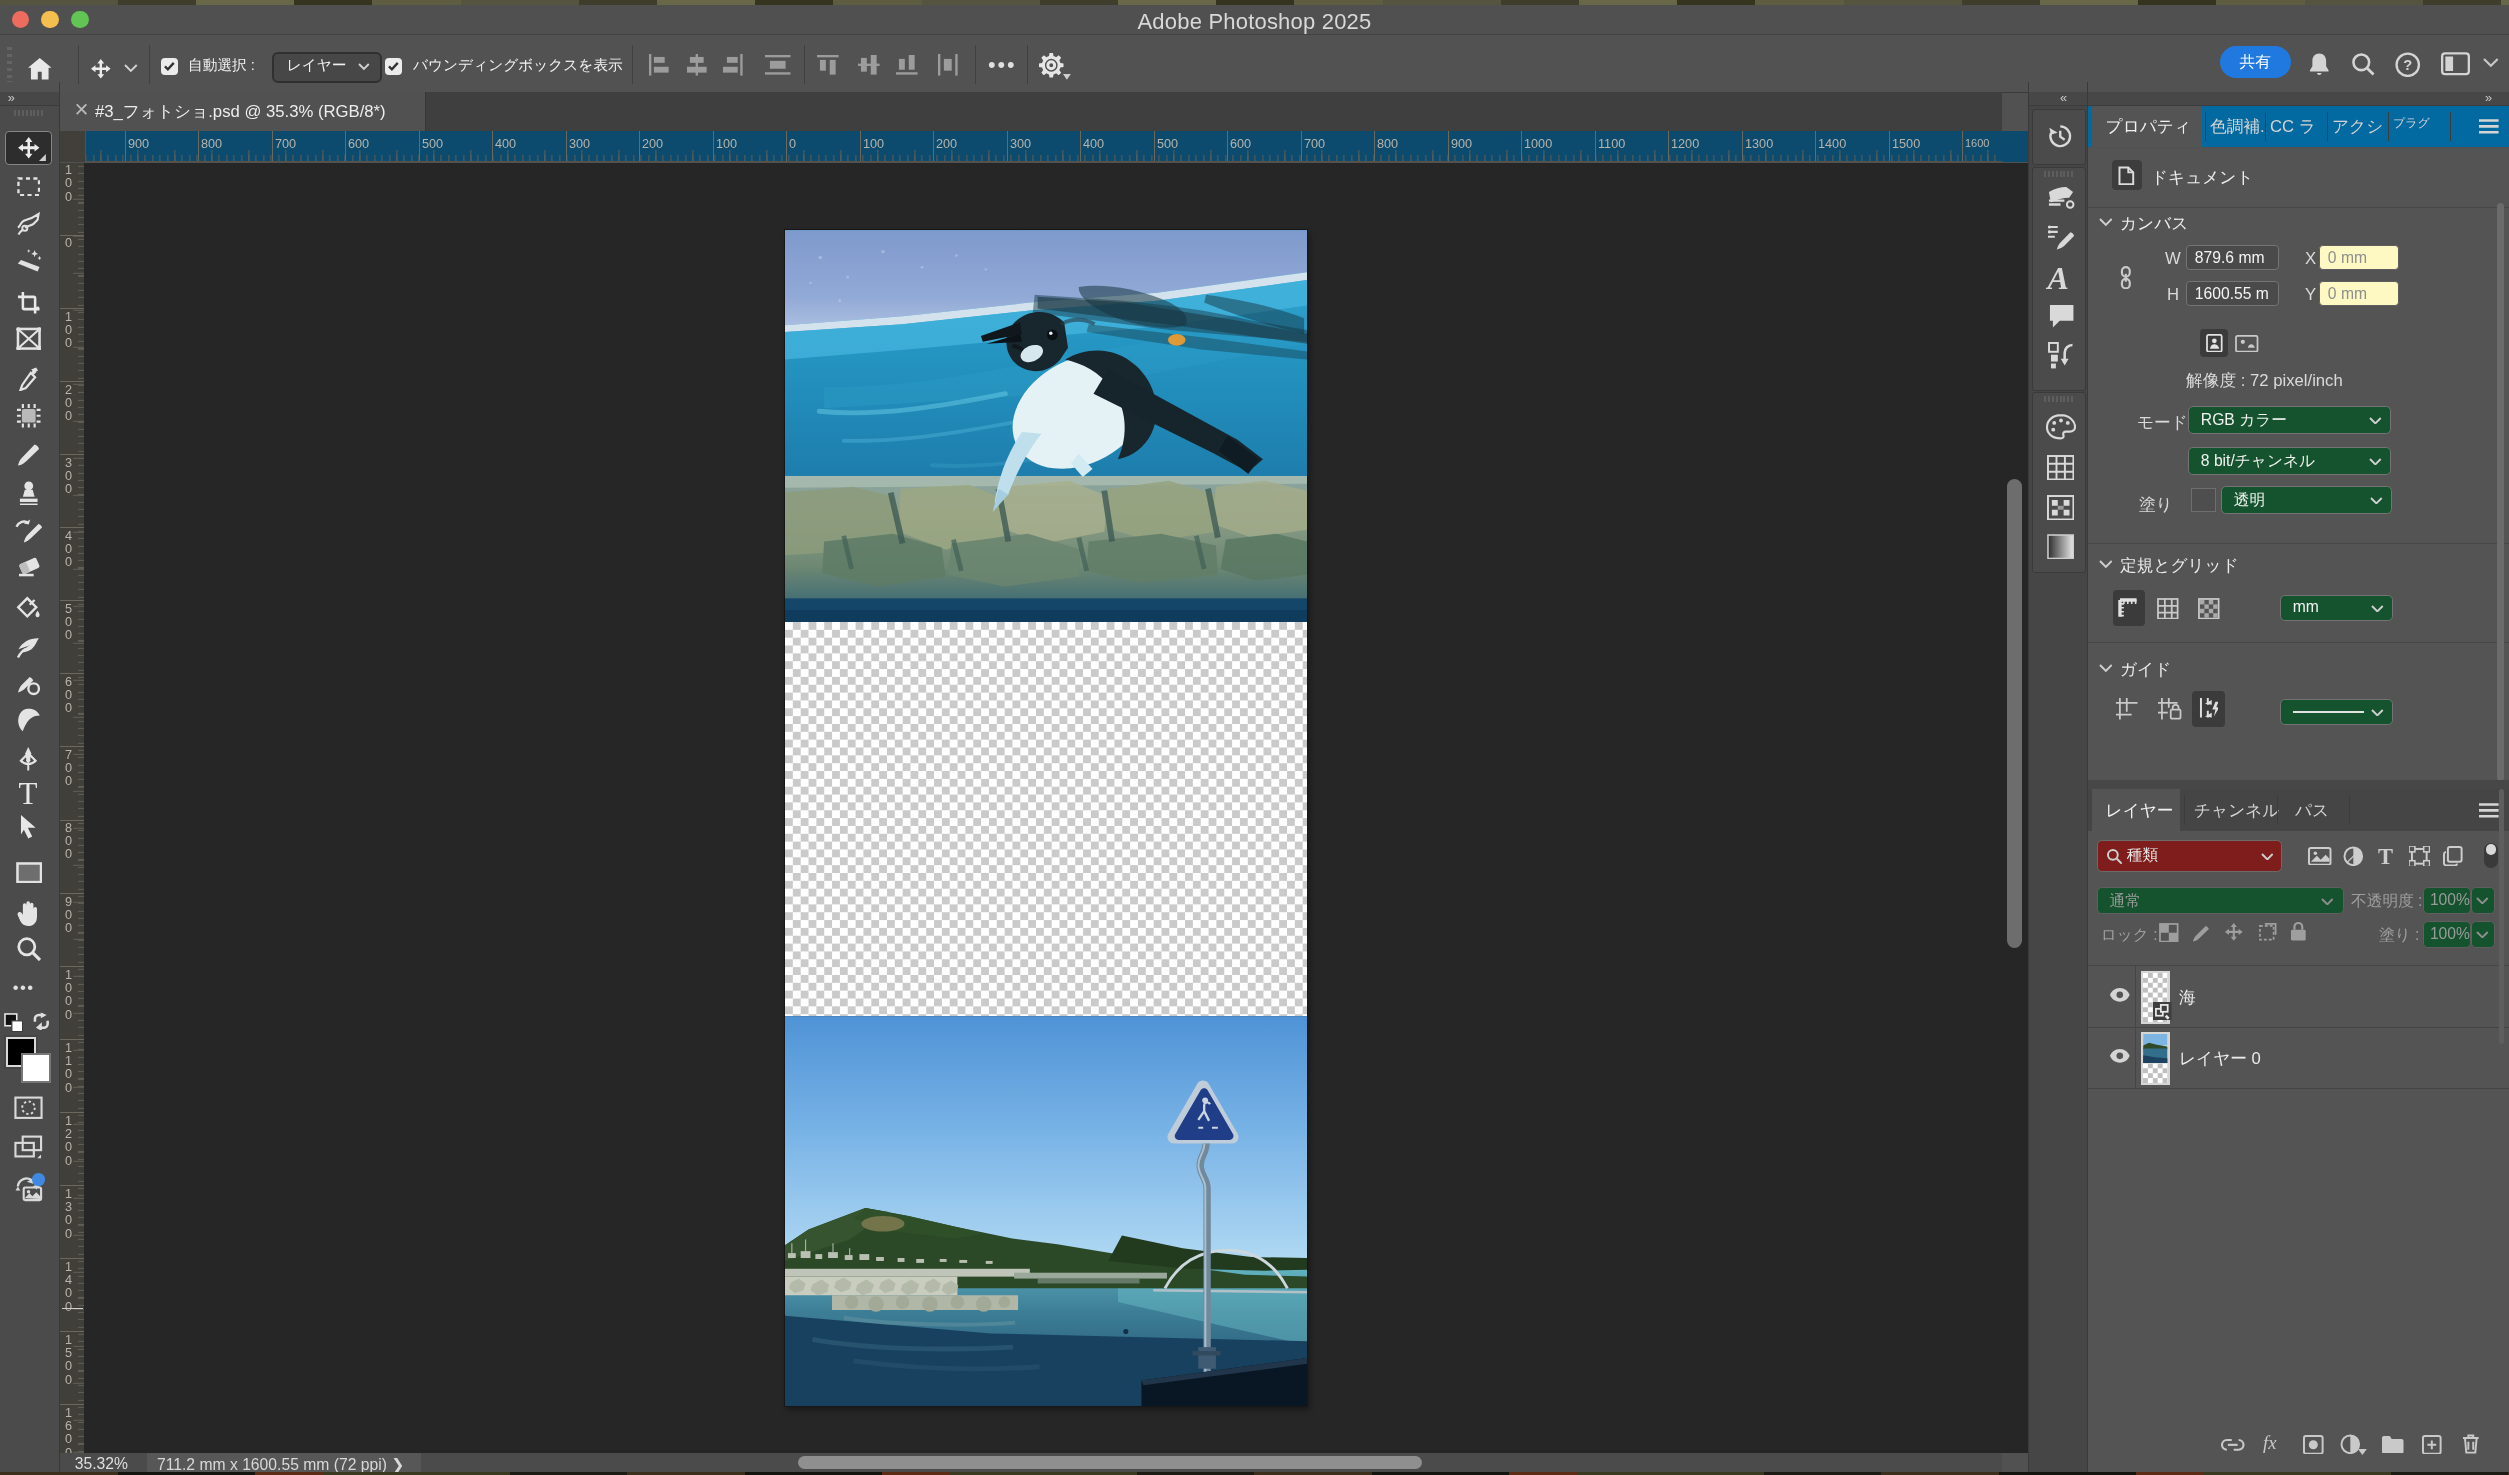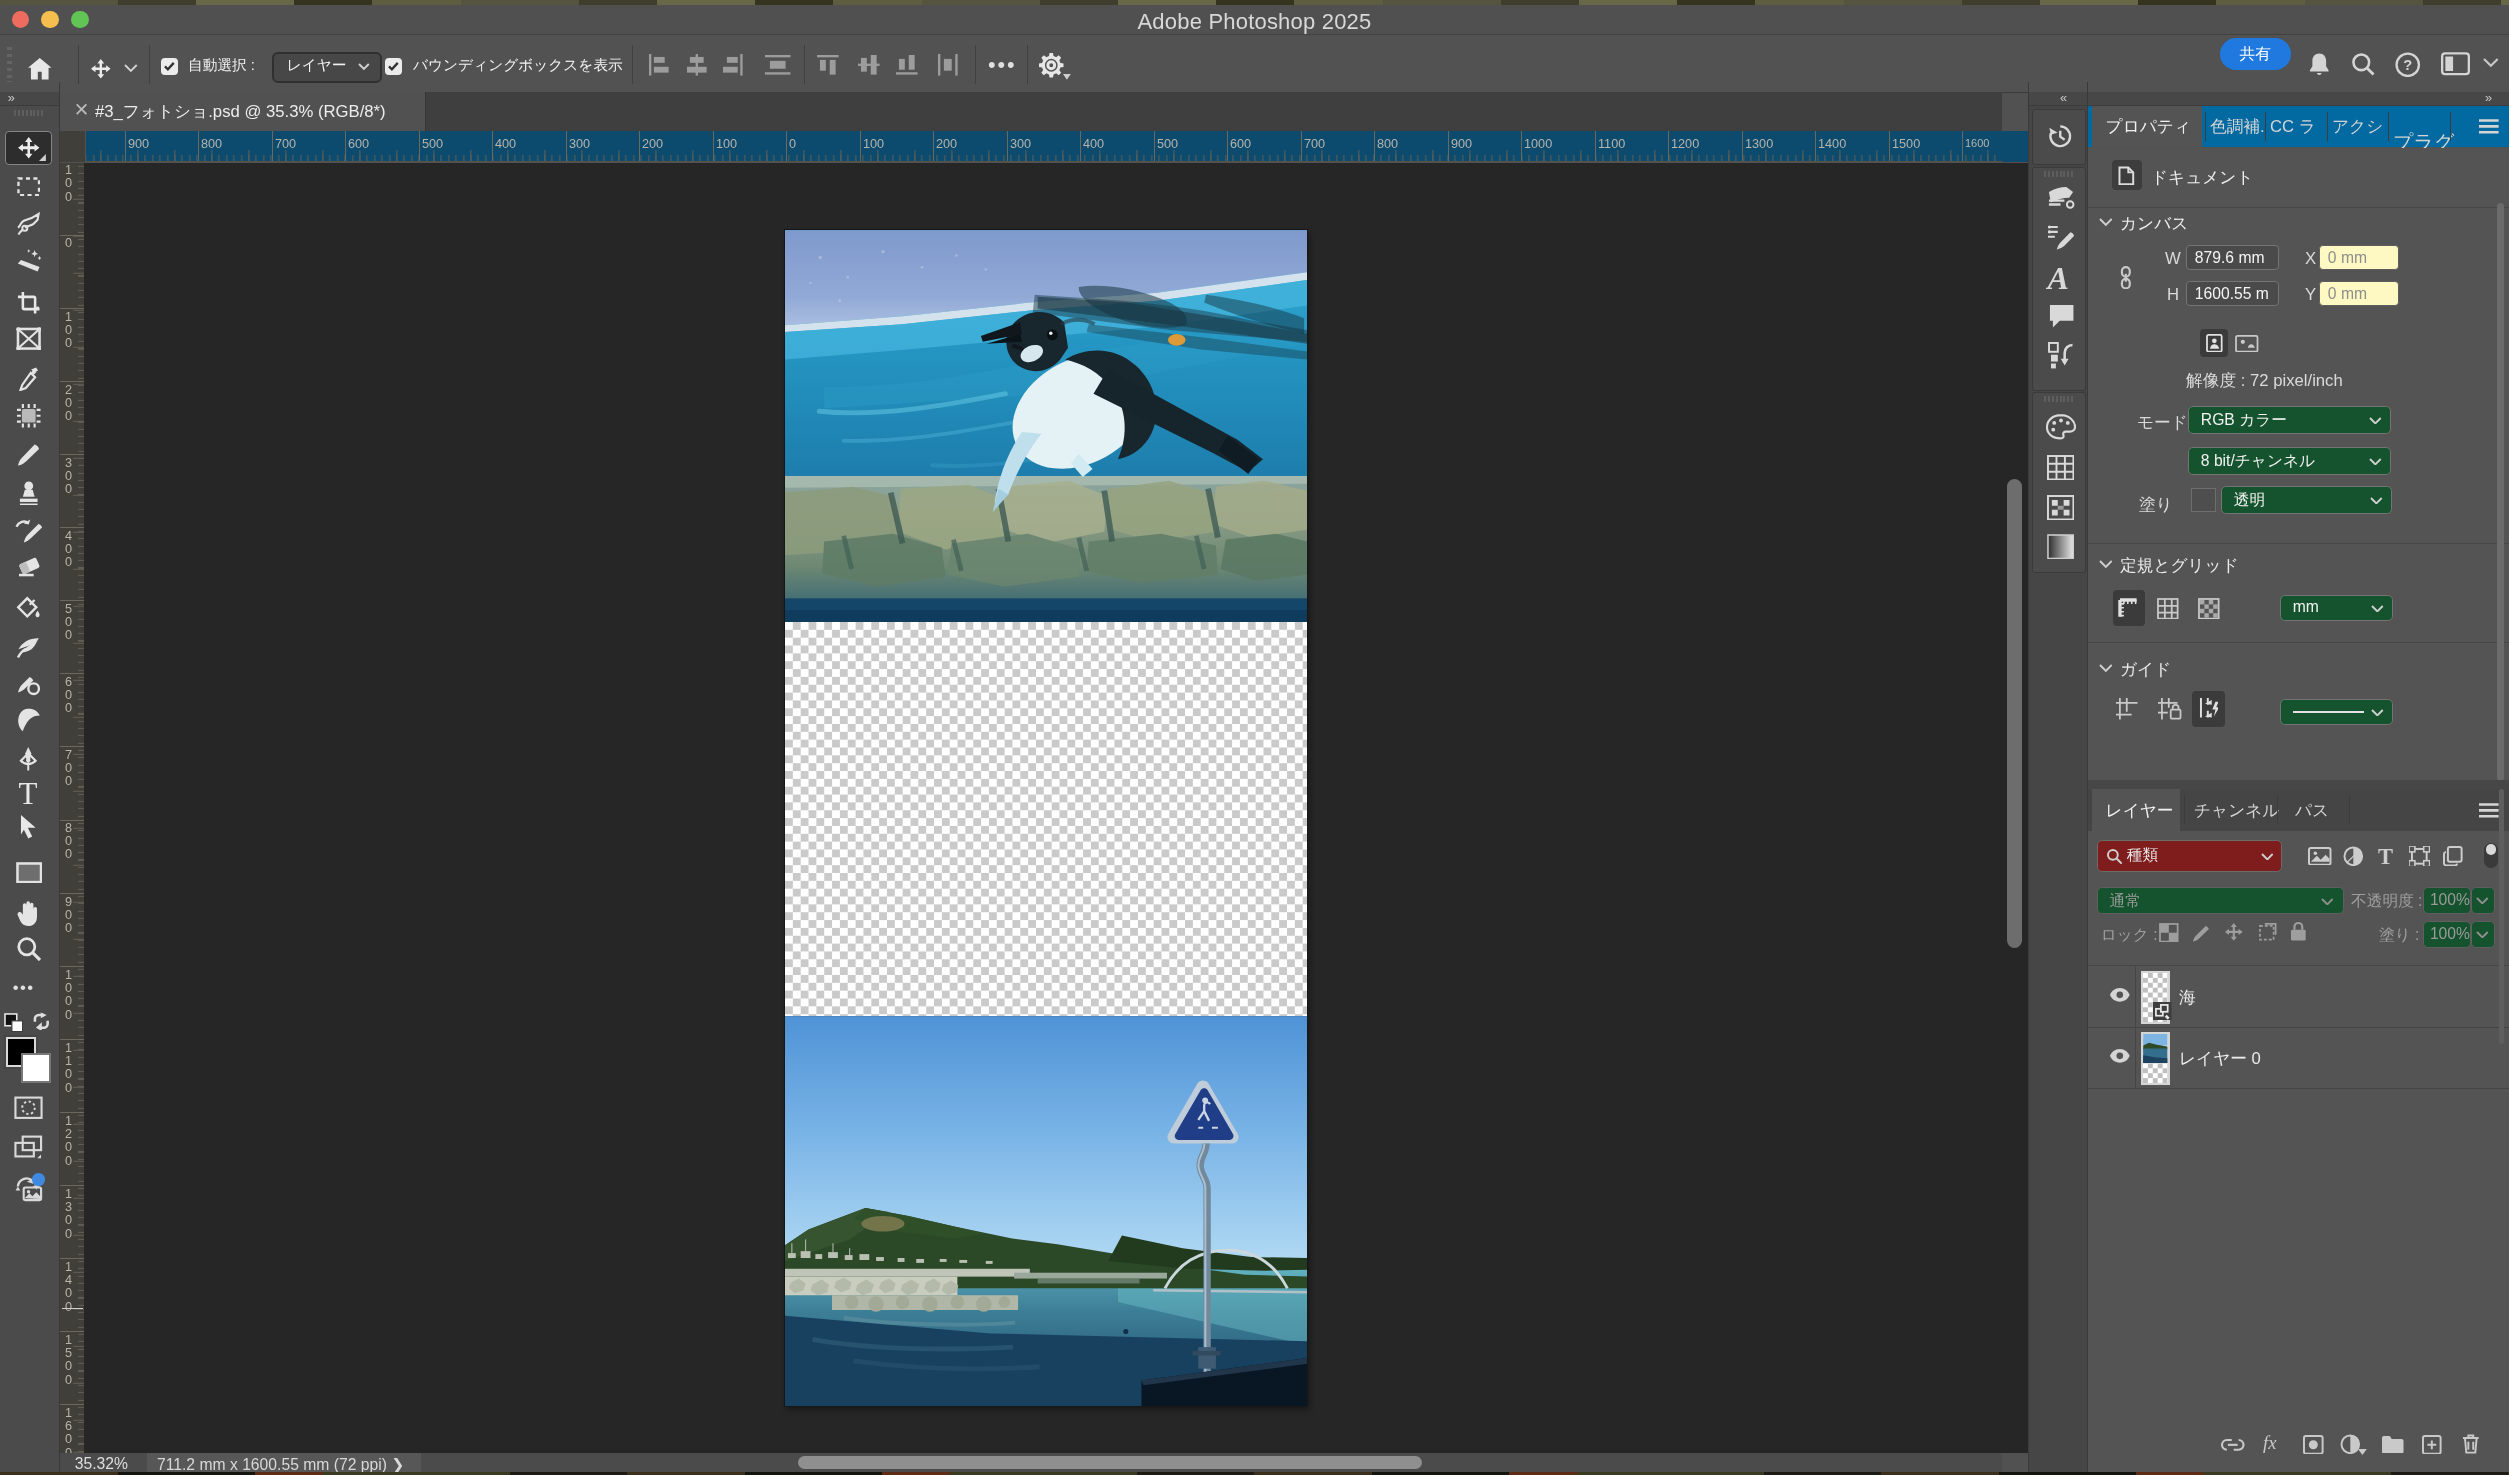--- a/index.html
+++ b/index.html
@@ -143,21 +143,21 @@
     <div class="abs vsep" style="left:975px"></div>
     <div class="abs" style="left:988px;top:17.6px;color:#e0e0e0;font-size:21.6px;letter-spacing:2px">•••</div>
     <div class="abs vsep" style="left:1027px"></div>
     <svg class="abs" style="left:1038px;top:16.7px" width="26.5" height="26.5" viewBox="0 0 27 27">
         <path fill="#e6e6e6" d="M13.5 8.5a5 5 0 100 10 5 5 0 000-10zm0 3a2 2 0 110 4 2 2 0 010-4z"></path>
         <path fill="#e6e6e6" d="M11.7 1h3.6l.5 3.2a9.6 9.6 0 012.6 1.1l2.7-1.9 2.5 2.5-1.9 2.7c.5.8.9 1.7 1.1 2.6l3.2.5v3.6l-3.2.5a9.6 9.6 0 01-1.1 2.6l1.9 2.7-2.5 2.5-2.7-1.9c-.8.5-1.7.9-2.6 1.1l-.5 3.2h-3.6l-.5-3.2a9.6 9.6 0 01-2.6-1.1l-2.7 1.9-2.5-2.5 1.9-2.7c-.5-.8-.9-1.7-1.1-2.6L1 15.3v-3.6l3.2-.5c.2-.9.6-1.8 1.1-2.6L3.4 5.9l2.5-2.5 2.7 1.9c.8-.5 1.7-.9 2.6-1.1zm1.8 6a6.5 6.5 0 110 13 6.5 6.5 0 010-13z" fill-rule="evenodd"></path>
       </svg>
     <svg class="abs" style="left:1063px;top:39px" width="7.8" height="5.9" viewBox="0 0 8 6">
         <path d="M0 0h8L4 6z" fill="#cfcfcf"></path>
       </svg>
-    <div class="abs" style="left:2220px;top:3px;width:71px;height:32px;border-radius:16.7px;background:#2079df">
+    <div class="abs" style="left:2220px;top:11px;width:71px;height:32px;border-radius:16.7px;background:#2079df">
       <span class="t" style="left:19.6px;top:5.9px;font-size:15.7px;color:#fff">共有</span>
     </div>
     <svg class="abs" style="left:2307px;top:16.7px" width="24.5" height="25.5" viewBox="0 0 25 26">
         <path fill="#d4d4d4" d="M12.5 1.5c-4.3 0-7 3.2-7 7.5v5.5L3 18.5v1.5h19v-1.5l-2.5-4V9c0-4.3-2.7-7.5-7-7.5zM10 21.5a2.6 2.6 0 005 0z"></path>
       </svg>
     <svg class="abs" style="left:2351px;top:17.6px" width="24.5" height="24.5" viewBox="0 0 25 25">
         <circle cx="10.5" cy="10.5" r="8" fill="none" stroke="#d4d4d4" stroke-width="2.6"></circle>
         <path d="M16.5 16.5L23 23" stroke="#d4d4d4" stroke-width="2.8"></path>
       </svg>
     <svg class="abs" style="left:2395px;top:16.7px" width="25.5" height="25.5" viewBox="0 0 26 26">
@@ -670,21 +670,21 @@
       <div class="abs" style="left:0;top:9.8px;width:422px;height:13.7px;background:#474747;border-bottom:1px solid #3c3c3c">
         <span class="t" style="left:397px;top:-1px;font-size:12.7px;color:#c9c9c9">»</span>
       </div>
 <div class="abs" style="left:0;top:24.5px;width:422px;height:41px;background:#0369a1">
 <div class="abs" style="left:3.9px;top:0;width:110px;height:41px;background:#545454">
           <span class="t" style="left:13.7px;top:8.8px;font-size:16.7px;color:#f0f0f0">プロパティ</span>
         </div>
 <span class="t" style="left:122px;top:8.8px;font-size:16.7px;color:#d5d5d5">色調補.</span>
 <span class="t" style="left:182px;top:8.8px;font-size:16.7px;color:#d5d5d5">CC ラ</span>
 <span class="t" style="left:244px;top:8.8px;font-size:16.7px;color:#d5d5d5">アクシ</span>
-<span class="t" style="left:305px;top:23px;font-size:20px;color:#d5d5d5">プラグ</span>
+<span class="t" style="left:305px;top:9px;font-size:12px;color:#d5d5d5">プラグ</span>
 <div class="abs" style="left:117px;top:5.9px;width:1px;height:29px;background:#3c3c3c"></div>
 <div class="abs" style="left:177px;top:5.9px;width:1px;height:29px;background:#3c3c3c"></div>
 <div class="abs" style="left:239px;top:5.9px;width:1px;height:29px;background:#3c3c3c"></div>
 <div class="abs" style="left:300px;top:5.9px;width:1px;height:29px;background:#3c3c3c"></div>
 <div class="abs" style="left:362px;top:5.9px;width:1px;height:29px;background:#3c3c3c"></div>
 <svg class="abs" style="left:391px;top:12.7px" width="19.6" height="15.7" viewBox="0 0 20 16">
           <path d="M0 1.5h20M0 7.5h20M0 13.5h20" stroke="#d5d5d5" stroke-width="2.6"></path>
         </svg>
 </div>
 <div class="abs" style="left:0;top:66px;width:422px;height:632px;background:#545454"></div>

